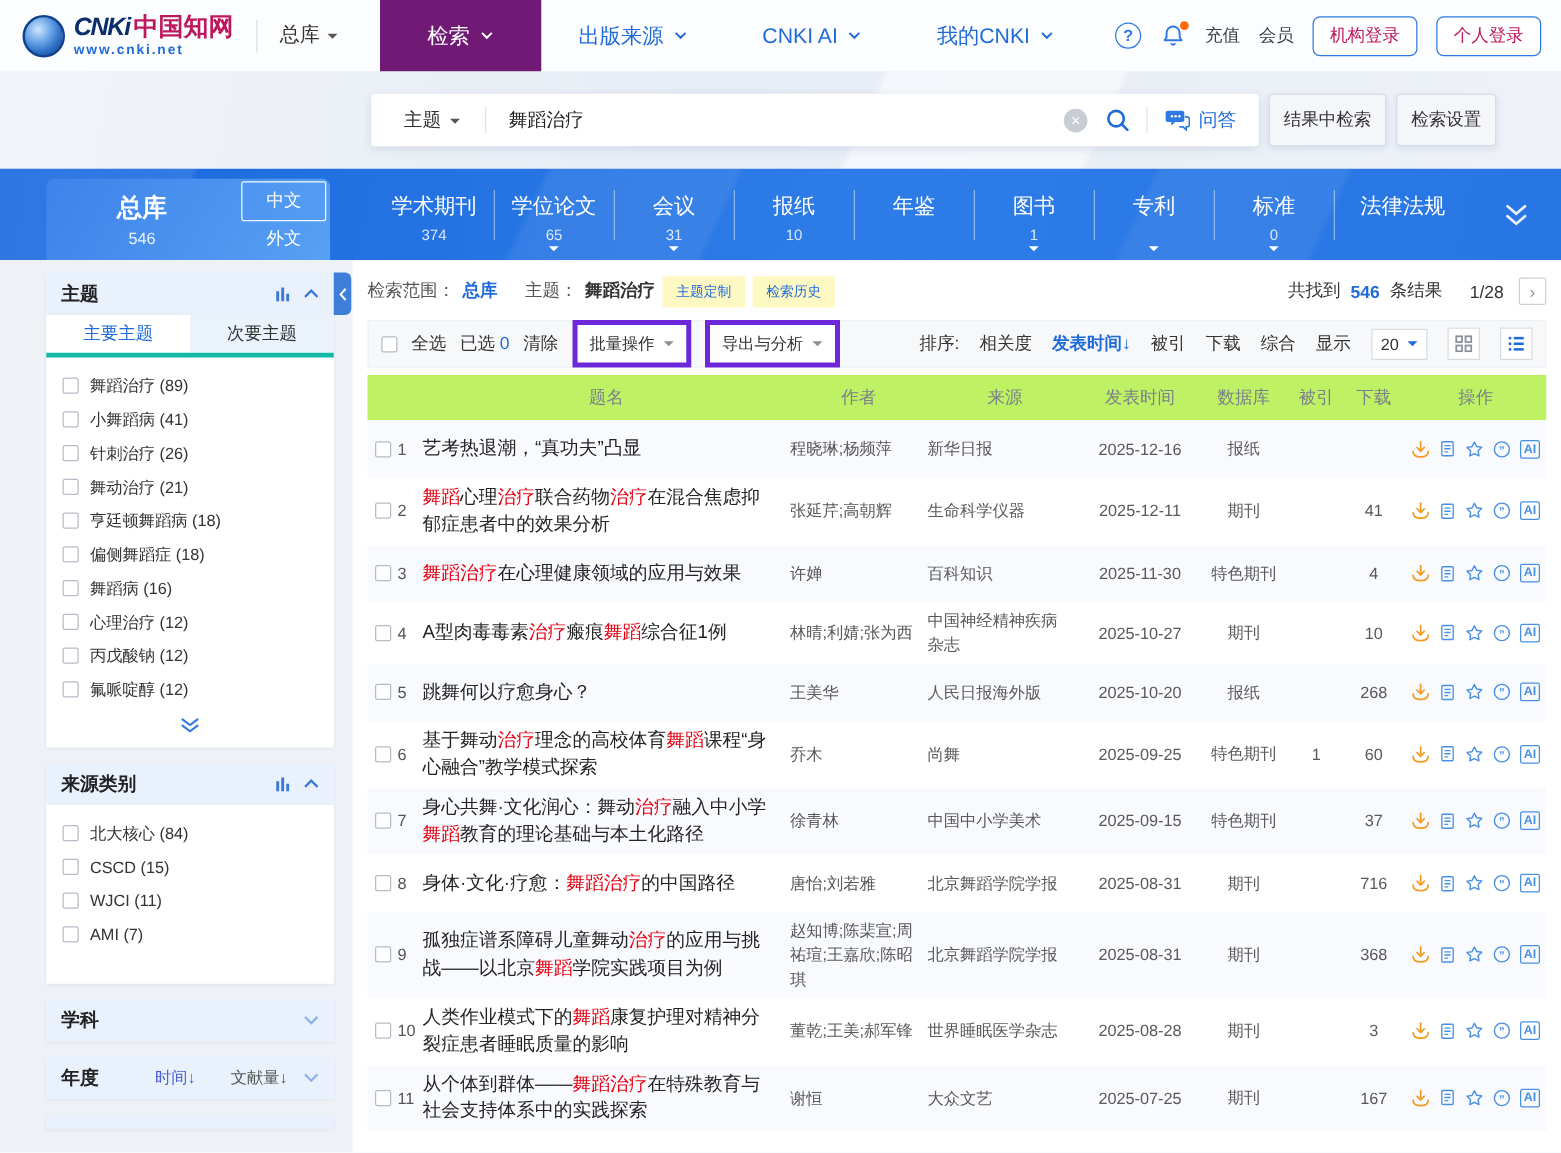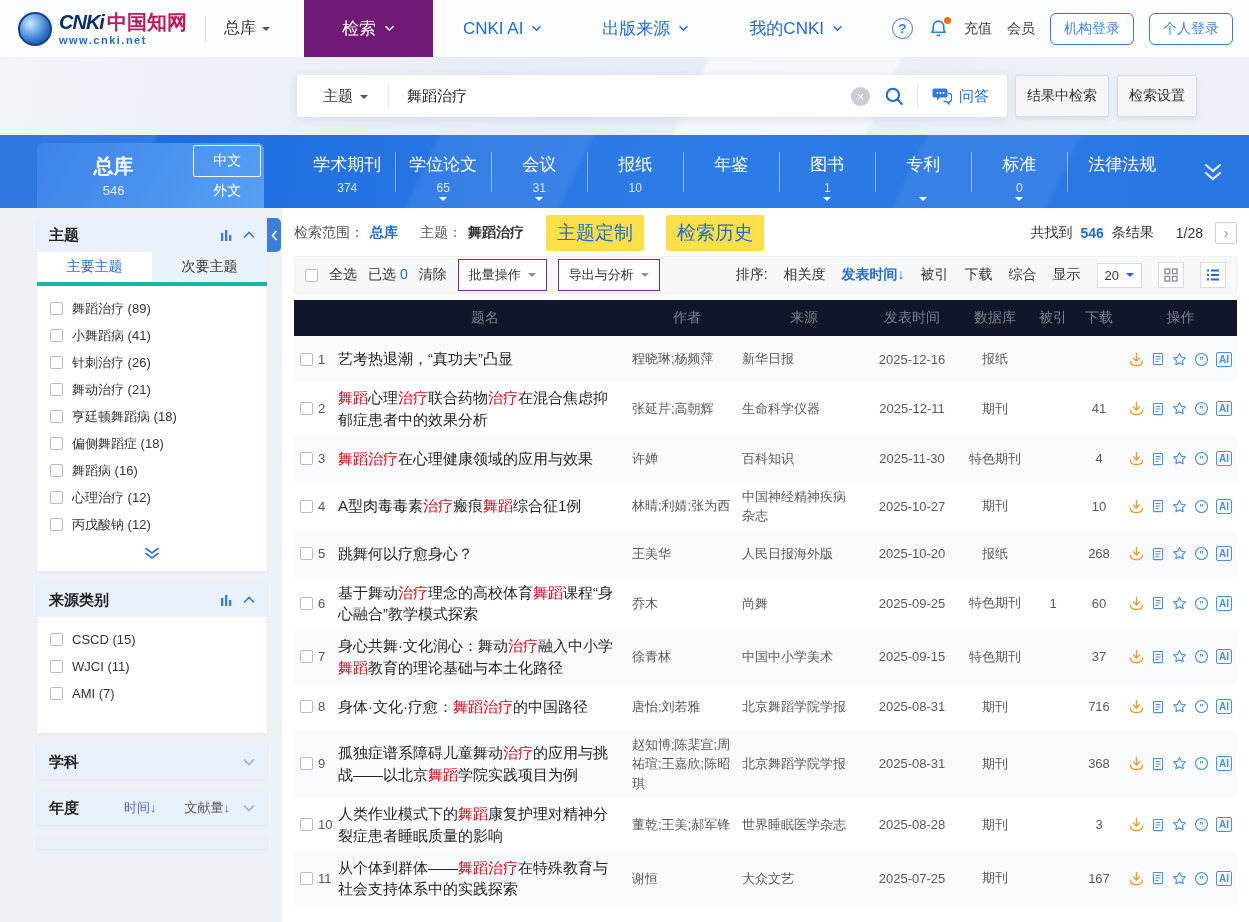--- a/index.html
+++ b/index.html
@@ -18,21 +18,21 @@
 .menu-zongku{font-size:16px;color:#333;display:flex;align-items:center;gap:6px;margin-right:34px;cursor:pointer}
 .caret-dk{width:0;height:0;border:4.5px solid transparent;border-top-color:#555;margin-top:5px}
 .top-menu{display:flex;align-items:stretch;height:57px}
 .tm-item{display:flex;align-items:center;gap:8px;padding:0 30px;font-size:17px;color:#1f6bd9;cursor:pointer}
 .tm-item.active{background:#701a75;color:#fff;padding:0 38px}
 .top-right{margin-left:auto;display:flex;align-items:center;gap:15px;margin-right:16px}
 .help-icon{width:21px;height:21px;border:1.7px solid #2f7ae0;border-radius:50%;color:#2f7ae0;font-size:13px;font-weight:bold;display:flex;align-items:center;justify-content:center;cursor:pointer}
 .bell{position:relative;cursor:pointer}
 .bell-dot{position:absolute;top:-1px;right:-2px;width:7px;height:7px;background:#ff6a00;border-radius:50%}
 .top-link{font-size:14px;color:#3a3f46;cursor:pointer}
-.login-btn{border:1px solid #2f7ae0;color:#3b82f6;font-size:14px;padding:6px 13px;border-radius:6px;background:#fff;cursor:pointer;font-family:inherit}
+.login-btn{border:1px solid #2f7ae0;color:#be185d;font-size:14px;padding:6px 13px;border-radius:6px;background:#fff;cursor:pointer;font-family:inherit}
 
 .search-zone{position:absolute;top:57px;left:0;width:100%;height:78px;background:linear-gradient(100deg,#f1f4f9 0%,#e7edf5 45%,#eef2f8 100%);display:flex;align-items:center;padding-left:297px;gap:8px}
 .search-zone::before{content:"";position:absolute;inset:0;background:linear-gradient(115deg,transparent 55%,rgba(255,255,255,.5) 55.4%,rgba(255,255,255,.5) 70%,transparent 70.4%);pointer-events:none}
 .search-box{width:710px;height:42px;background:#fff;border-radius:3px;box-shadow:0 2px 8px rgba(30,60,120,.12);display:flex;align-items:center;position:relative;z-index:1}
 .sb-field{display:flex;align-items:center;gap:7px;padding:0 20px 0 26px;font-size:15px;color:#333;cursor:pointer}
 .sb-div{width:1px;height:22px;background:#e0e3e8}
 .sb-input{flex:1;border:none;outline:none;font-size:15px;color:#222;padding:0 18px;font-family:inherit;background:transparent}
 .sb-clear{width:19px;height:19px;border-radius:50%;background:#c8ccd4;color:#fff;font-size:13px;line-height:1;display:flex;align-items:center;justify-content:center;margin-right:13px;cursor:pointer}
 .sb-search{margin-right:12px;cursor:pointer}
 .sb-qa{display:flex;align-items:center;gap:7px;color:#1f6bd9;font-size:15px;padding:0 18px 0 14px;cursor:pointer}
@@ -71,37 +71,37 @@
 .src-list{padding-bottom:26px}
 .y-sorts{display:flex;gap:28px;font-size:13px;margin-right:4px}
 .ys-time{color:#4a5fd3;cursor:pointer}
 .ys-cnt{color:#555;cursor:pointer}
 .sliver{height:12px;background:#e9f1fc;margin-bottom:0}
 
 .main{position:absolute;left:282px;top:208px;width:967px;height:714px;background:#fff;padding:10px 12px 0}
 .result-info{height:30px;display:flex;align-items:center;font-size:14px;color:#555;gap:6px}
 .scope-value{color:#1f6bd9;font-weight:bold;margin-right:16px;cursor:pointer}
 .topic-value{color:#333;font-weight:bold}
-.chip{background:#fde047;color:#1f6bd9;font-size:19px;padding:5px 11px;margin-left:16px;border-radius:2px;cursor:pointer}
+.chip{background:#fef9c3;color:#1f6bd9;font-size:11px;padding:5px 11px;border-radius:2px;cursor:pointer}
 .ri-right{margin-left:auto;display:flex;align-items:center;gap:8px;color:#333;font-size:14px}
 .found-count{color:#1f6bd9;font-weight:bold}
 .page-label{margin-left:14px}
 .next-btn{width:22px;height:22px;border:1px solid #cdd2d9;background:#fff;color:#8a94a1;display:flex;align-items:center;justify-content:center;font-size:14px;border-radius:2px;cursor:pointer;margin-left:4px}
 .toolbar{margin-top:8px;height:38px;background:#f7f8fa;border:1px solid #edf0f4;display:flex;align-items:center;padding:0 10px;font-size:14px;color:#333;gap:11px}
 .sel-zero{color:#1f6bd9}
-.tb-btn{background:#fff;border:1px solid #6d28d9;font-size:13px;color:#333;padding:6px 10px;display:flex;align-items:center;gap:7px;cursor:pointer;font-family:inherit}
+.tb-btn{background:#fff;border:4px solid #6d28d9;font-size:13px;color:#333;padding:6px 10px;display:flex;align-items:center;gap:7px;cursor:pointer;font-family:inherit}
 .caret-gy{width:0;height:0;border:4px solid transparent;border-top-color:#8a9099;margin-top:4px}
 .tb-sorts{margin-left:auto;display:flex;align-items:center;gap:16px}
 .sort-opt{color:#333;cursor:pointer;white-space:nowrap}
 .sort-opt.active{color:#1f6bd9;font-weight:bold}
 .display-box{border:1px solid #d7dbe2;background:#fff;padding:4px 7px;display:flex;gap:7px;align-items:center;font-size:13px;cursor:pointer}
 .caret-bl{width:0;height:0;border:4px solid transparent;border-top-color:#1f6bd9;margin-top:4px}
 .view-btn{width:26px;height:26px;border:1px solid #d7dbe2;background:#fff;display:flex;align-items:center;justify-content:center;cursor:pointer}
 
-.thead{margin-top:6px;height:36px;background:#0f172a;display:flex;align-items:center;font-size:14px;color:#7b818a}
+.thead{margin-top:6px;height:36px;background:#bef264;display:flex;align-items:center;font-size:14px;color:#7b818a}
 .c-check{width:44px;display:flex;align-items:center;gap:5px;padding-left:6px;flex:none}
 .c-title{width:294px;flex:none;text-align:center}
 .c-author{width:110px;flex:none;text-align:center}
 .c-source{width:124px;flex:none;text-align:center}
 .c-date{width:92px;flex:none;text-align:center}
 .c-db{width:74px;flex:none;text-align:center}
 .c-cited{width:42px;flex:none;text-align:center}
 .c-dl{width:50px;flex:none;text-align:center}
 .c-ops{flex:1;text-align:center}
 .trow{display:flex;align-items:center;font-size:13px;color:#595959;padding:5px 0;min-height:46px}
@@ -134,27 +134,27 @@
     <span class="caret-dk"></span>
   </div>
   <div class="top-menu" id="top-menu">
       <div class="tm-item active">
         <span>检索</span>
         <svg width="11" height="7" viewBox="0 0 12 8" fill="none" stroke="currentColor" stroke-width="1.8">
           <path d="M1.5 1.5 6 6l4.5-4.5"></path>
         </svg>
       </div>
       <div class="tm-item">
-        <span>CNKI AI</span>
+        <span>出版来源</span>
         <svg width="11" height="7" viewBox="0 0 12 8" fill="none" stroke="currentColor" stroke-width="1.8">
           <path d="M1.5 1.5 6 6l4.5-4.5"></path>
         </svg>
       </div>
       <div class="tm-item">
-        <span>出版来源</span>
+        <span>CNKI AI</span>
         <svg width="11" height="7" viewBox="0 0 12 8" fill="none" stroke="currentColor" stroke-width="1.8">
           <path d="M1.5 1.5 6 6l4.5-4.5"></path>
         </svg>
       </div>
       <div class="tm-item">
         <span>我的CNKI</span>
         <svg width="11" height="7" viewBox="0 0 12 8" fill="none" stroke="currentColor" stroke-width="1.8">
           <path d="M1.5 1.5 6 6l4.5-4.5"></path>
         </svg>
       </div>
@@ -323,20 +323,24 @@
           <span>舞蹈病 (16)</span>
         </div>
         <div class="fitem">
           <span class="cb"></span>
           <span>心理治疗 (12)</span>
         </div>
         <div class="fitem">
           <span class="cb"></span>
           <span>丙戊酸钠 (12)</span>
         </div>
+        <div class="fitem">
+          <span class="cb"></span>
+          <span>氟哌啶醇 (12)</span>
+        </div>
       </div>
     <div class="expand-row">
       <svg width="18" height="13" viewBox="0 0 18 13" fill="none" stroke="#2f7ae0" stroke-width="1.7" stroke-linecap="round">
           <path d="M3 1.5l6 4.5 6-4.5"></path>
           <path d="M3 6.5l6 4.5 6-4.5"></path>
         </svg>
     </div>
   </div>
 
   <div class="panel">
@@ -347,20 +351,24 @@
             <rect x="1" y="5" width="2.3" height="8"></rect>
             <rect x="5" y="2" width="2.3" height="11"></rect>
             <rect x="9" y="7" width="2.3" height="6"></rect>
           </g>
         </svg>
       <svg width="12" height="8" viewBox="0 0 12 8" fill="none" stroke="#3c78d8" stroke-width="1.7">
           <path d="M1 6.5 6 1.5l5 5"></path>
         </svg>
     </div>
     <div class="filter-list src-list" id="source-list">
+        <div class="fitem">
+          <span class="cb"></span>
+          <span>北大核心 (84)</span>
+        </div>
         <div class="fitem">
           <span class="cb"></span>
           <span>CSCD (15)</span>
         </div>
         <div class="fitem">
           <span class="cb"></span>
           <span>WJCI (11)</span>
         </div>
         <div class="fitem">
           <span class="cb"></span>

